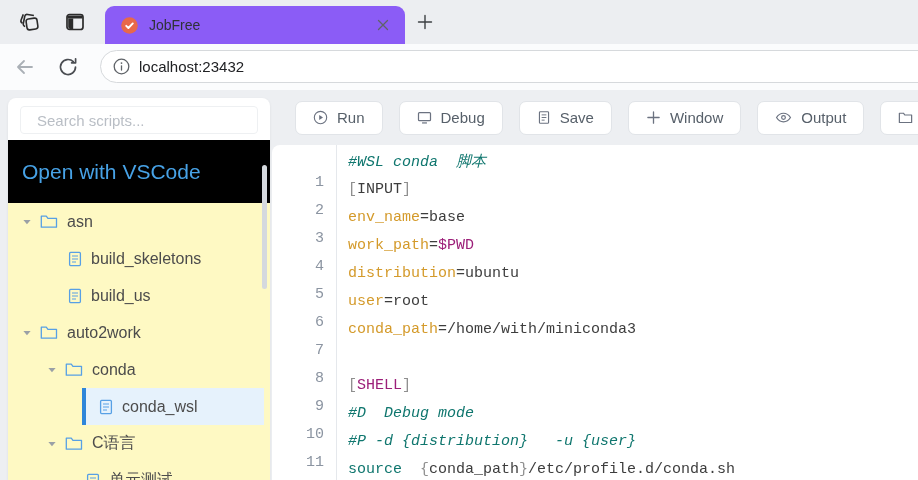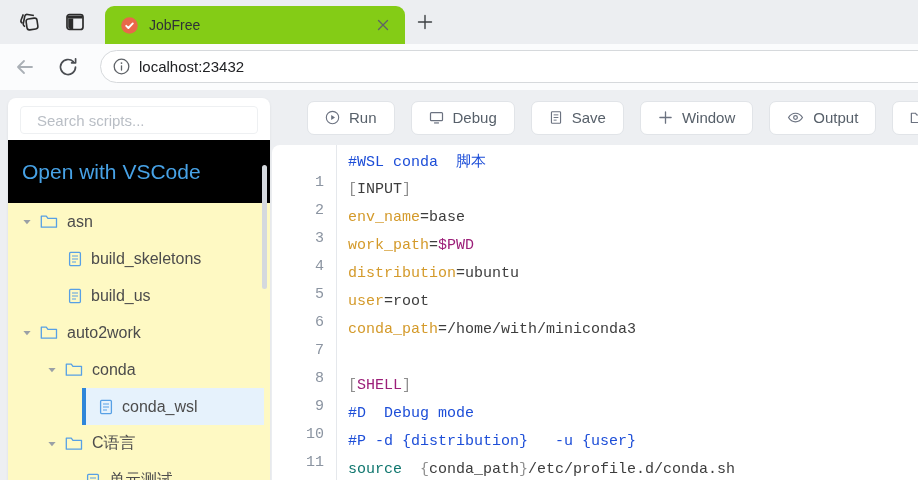--- a/index.html
+++ b/index.html
@@ -5,21 +5,21 @@
   html,body{margin:0;padding:0;background:#dfe2e6;}
   .screen{position:relative;width:918px;height:480px;overflow:hidden;background:#edeff2;
           font-family:"Liberation Sans",sans-serif;-webkit-font-smoothing:antialiased;}
 
   
   .tabstrip{position:relative;height:44px;background:#eceef1;}
   .winicon{position:absolute;top:11px;width:22px;height:22px;color:#2b2b2b;}
   .winicon svg{display:block;}
   .ws-icon{left:19px;}
   .vt-icon{left:64px;}
-  .tab{position:absolute;left:105px;top:6px;width:300px;height:38px;background:#84cc16;
+  .tab{position:absolute;left:105px;top:6px;width:300px;height:38px;background:#8b5cf6;
        border-radius:9px 9px 0 0;display:flex;align-items:center;padding:0 12px;box-sizing:border-box;}
   .favicon{width:17px;height:17px;margin-left:4px;flex:none;}
   .tab-title{margin-left:11px;font-size:14px;color:#2f3237;flex:1;}
   .tab-close{width:20px;height:20px;display:flex;align-items:center;justify-content:center;color:#5f6368;}
   .newtab{position:absolute;left:412px;top:9px;width:26px;height:26px;display:flex;align-items:center;
           justify-content:center;color:#3c4043;border-radius:4px;}
 
   
   .addressbar{position:relative;height:46px;background:#fbfcfd;border-bottom:1px solid #e3e5e8;}
   .nav-btn{position:absolute;top:12px;width:22px;height:22px;}
@@ -51,34 +51,34 @@
   .pf1{padding-left:14px;}  
   .pd1{padding-left:60px;}  
   .pf2{padding-left:39px;}  
   .pd2{padding-left:78px;}  
   .trow.sel{margin-left:74px;margin-right:6px;padding-left:13px;background:#e6f2fc;
             border-left:4px solid #2e86d9;}
   .scroll-thumb{position:absolute;right:3px;top:67px;width:5px;height:124px;background:#d5d9de;border-radius:3px;}
 
   
   .main{position:absolute;left:270px;top:0;right:0;bottom:0;}
-  .toolbar{height:55px;display:flex;align-items:center;gap:16px;padding-left:37px;}
+  .toolbar{height:55px;display:flex;align-items:center;gap:16px;padding-left:25px;}
   .tbtn{display:inline-flex;align-items:center;gap:9px;height:34px;padding:0 17px;background:#fff;
         border:1px solid #e1e4e8;border-radius:7px;font-size:15px;color:#57606a;flex:none;}
   .tbtn .bicon{display:flex;color:#6b7280;}
 
   .editor{position:absolute;left:2px;top:55px;right:0;bottom:0;background:#fff;
           border-radius:8px 0 0 0;font-family:"Liberation Mono","DejaVu Sans Mono",monospace;
           font-size:15px;padding-top:2px;overflow:hidden;}
   .gutterline{position:absolute;left:64px;top:0;bottom:0;width:1px;background:#e5e8ec;}
   .crow{display:flex;height:28px;align-items:center;white-space:pre;}
   .num{width:52px;text-align:right;padding-right:12px;color:#8b94a1;transform:translateY(-7px);
        flex:none;font-size:15px;}
   .codeline{padding-left:12px;}
-  .sg-comment{color:#1d4ed8;}
+  .sg-comment{color:#0f766e;font-style:italic;}
   .sg-var{color:#d49a2a;}
   .sg-text{color:#3d3d3d;}
   .sg-bracket{color:#8f8f8f;}
   .sg-keyword{color:#9c1f79;}
   .sg-red{color:#0f766e;}
 </style>
 </head>
 <body>
 
 <div class="screen">

